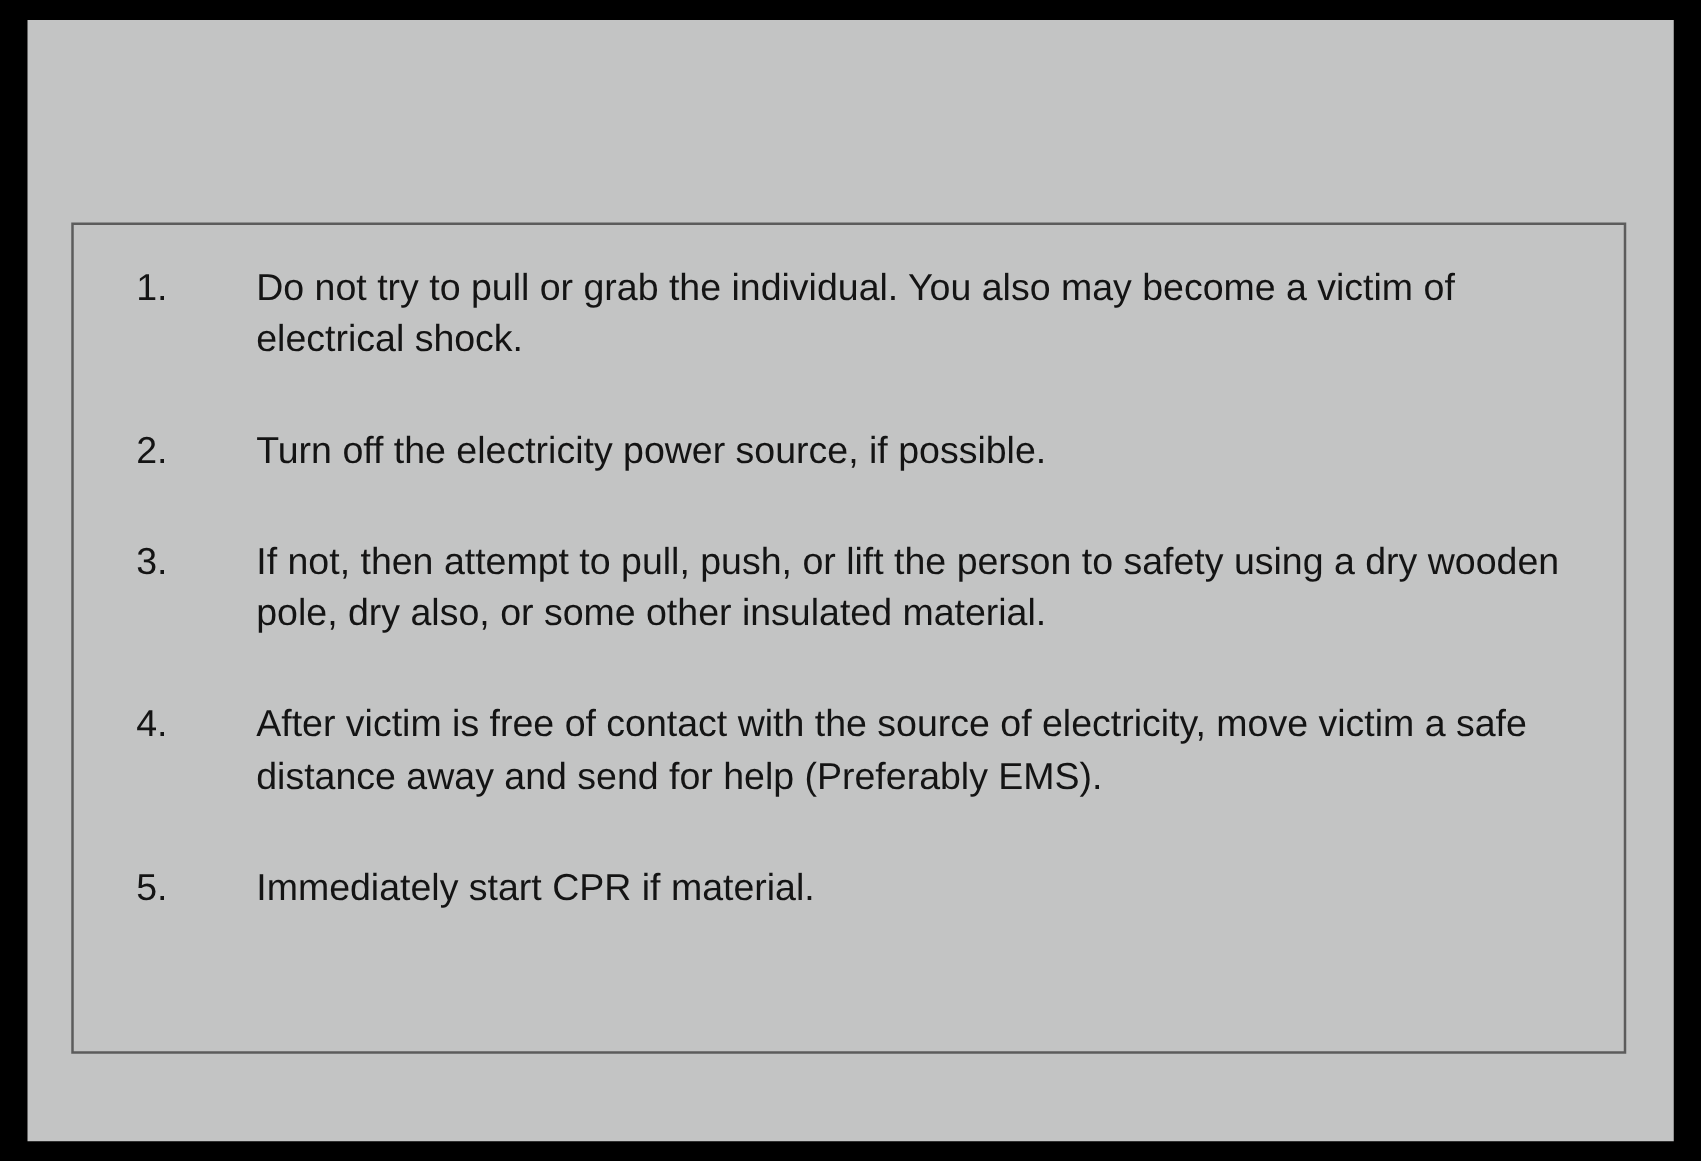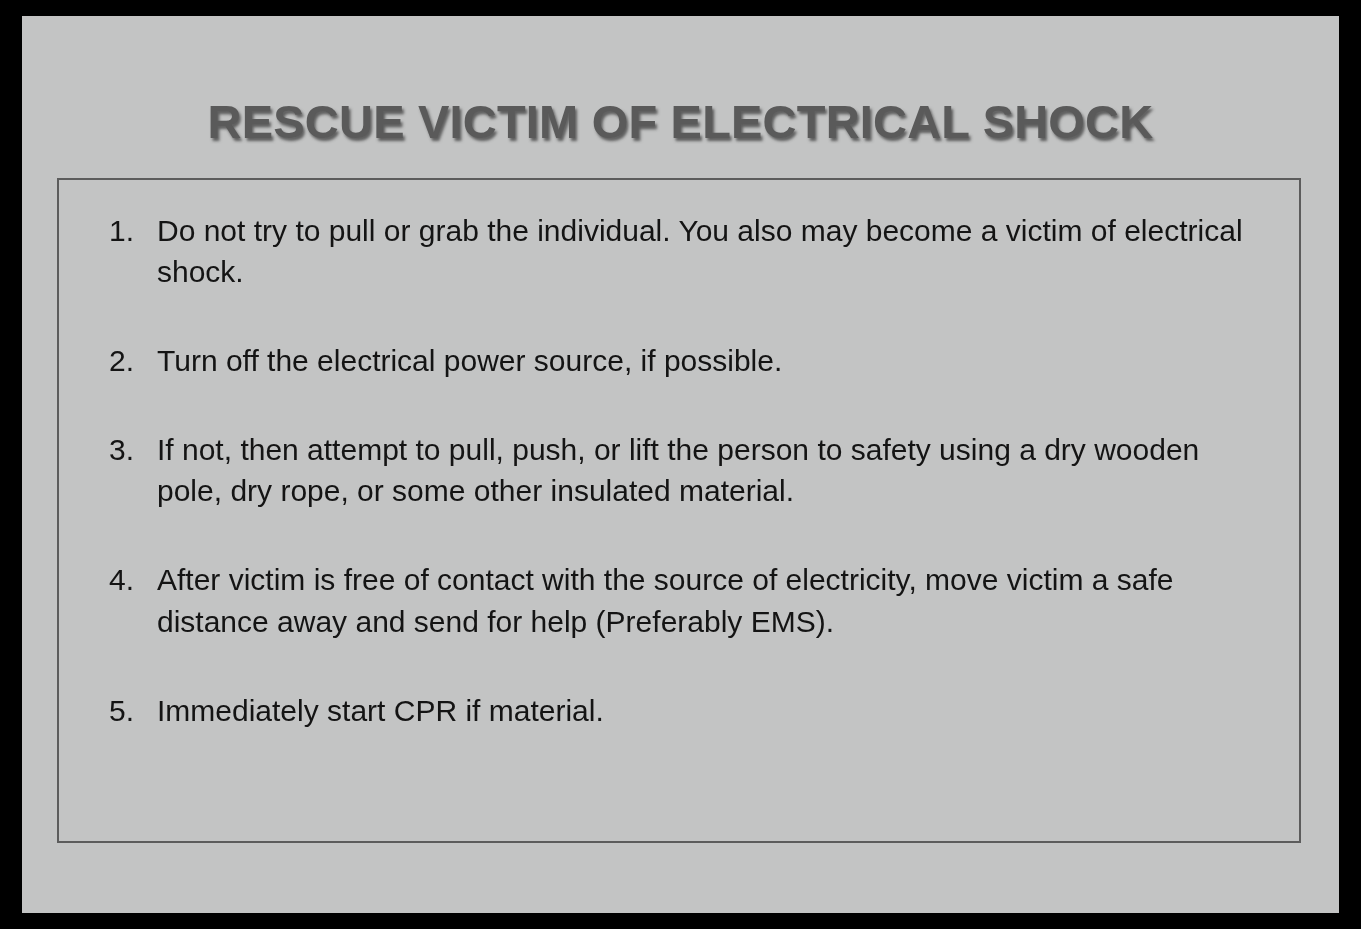--- a/index.html
+++ b/index.html
@@ -83,46 +83,46 @@
     width: 72px;
     flex: 0 0 72px;
     text-align: left;
     padding-left: 24px;
     box-sizing: border-box;
   }
 
   .item-text {
     flex: 1 1 auto;
     padding-right: 4px;
+    margin-left: 48px;
   }
 </style>
 </head>
 <body>
 
 <div class="slide-frame">
   <div class="slide-surface">
 
-    <div class="slide-title">RESCUE VICTIM OF ELECTRICAL SHOCK</div>
 
     <div class="content-box">
       <ul class="item-list">
 
         <li class="item">
           <span class="item-number">1.</span>
           <span class="item-text">Do not try to pull or grab the individual. You also may become a victim of electrical shock.</span>
         </li>
 
         <li class="item">
           <span class="item-number">2.</span>
-          <span class="item-text">Turn off the electrical power source, if possible.</span>
+          <span class="item-text">Turn off the electricity power source, if possible.</span>
         </li>
 
         <li class="item">
           <span class="item-number">3.</span>
-          <span class="item-text">If not, then attempt to pull, push, or lift the person to safety using a dry wooden pole, dry rope, or some other insulated material.</span>
+          <span class="item-text">If not, then attempt to pull, push, or lift the person to safety using a dry wooden pole, dry also, or some other insulated material.</span>
         </li>
 
         <li class="item">
           <span class="item-number">4.</span>
           <span class="item-text">After victim is free of contact with the source of electricity, move victim a safe distance away and send for help (Preferably EMS).</span>
         </li>
 
         <li class="item">
           <span class="item-number">5.</span>
           <span class="item-text">Immediately start CPR if material.</span>

